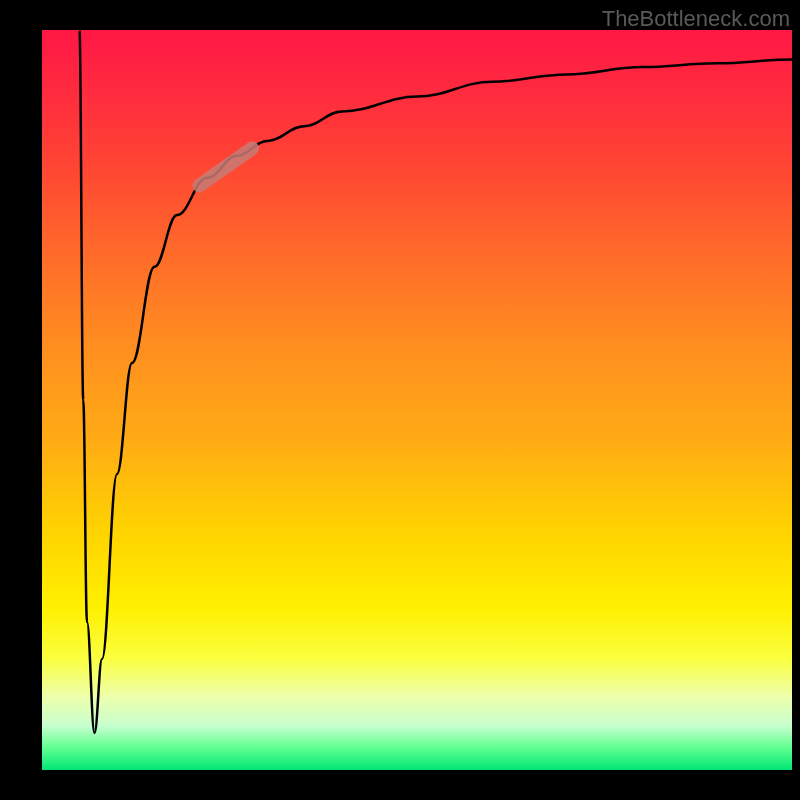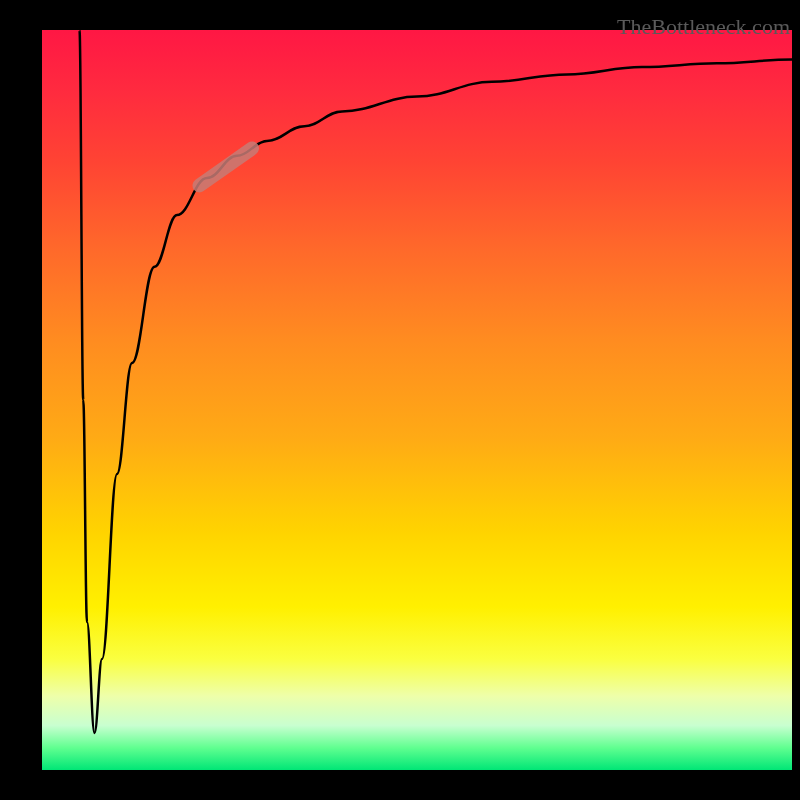--- a/index.html
+++ b/index.html
@@ -9,23 +9,23 @@
     }
     body {
       width: 800px;
       height: 800px;
       background: #000;
       position: relative;
       overflow: hidden;
     }
     .watermark {
       position: absolute;
-      top: 14px;
+      top: 6px;
       right: 10px;
-      font-family: Liberation Serif, serif;
+      font-family: Liberation Sans, sans-serif;
       font-size: 22px;
       font-weight: 500;
       color: #5a5a5a;
       z-index: 10;
     }
     .plot-area {
       position: absolute;
       left: 42px;
       top: 30px;
       width: 750px;

